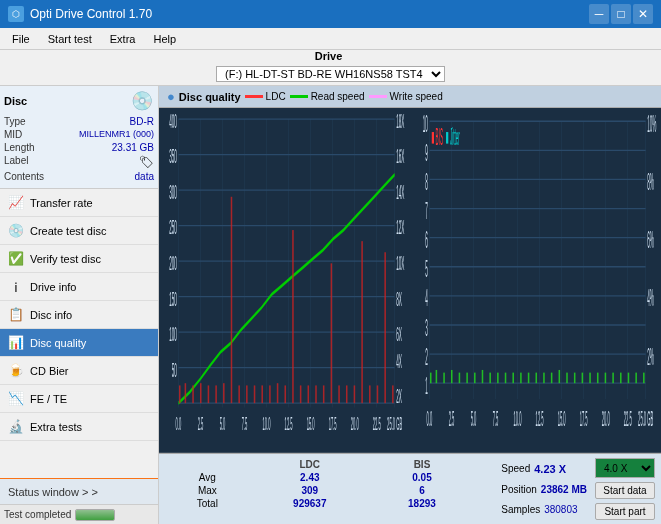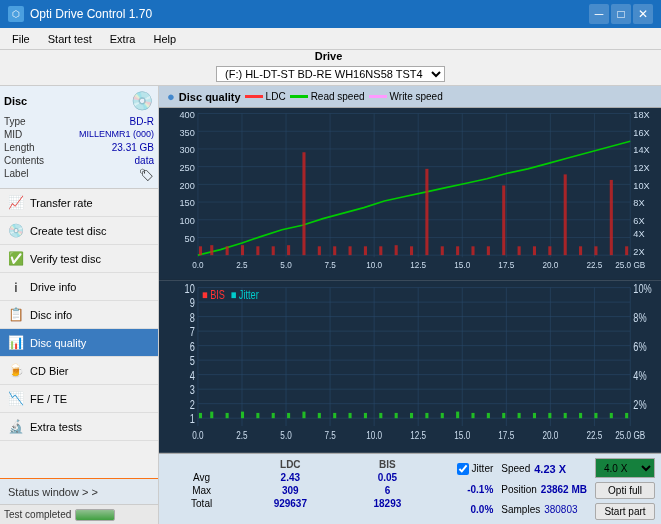--- a/index.html
+++ b/index.html
@@ -60,21 +60,21 @@
 
     
     .content { flex: 1; background: #2a3a4a; display: flex; flex-direction: column; overflow: hidden; }
     
     .content-header { background: #c0d0e0; height: 22px; display: flex; align-items: center; padding: 0 8px; border-bottom: 1px solid #aaa; gap: 4px; }
     .content-title { font-size: 11px; font-weight: bold; }
     .legend-item { display: flex; align-items: center; gap: 3px; font-size: 10px; }
     .legend-color { width: 18px; height: 3px; }
 
     
-    .charts-area { flex: 1; display: flex; flex-direction: column; gap: 0; }
+    .charts-area { flex: 1; display: flex; flex-direction: row; gap: 0; }
     .chart-container { flex: 1; position: relative; background: #1a2a3a; border-bottom: 1px solid #3a4a5a; }
     
     .chart-svg { width: 100%; height: 100%; }
     
     
     .stats-area { background: #d8e4ef; border-top: 1px solid #aaa; padding: 4px 6px; display: flex; gap: 0; }
     .stats-table { flex: 1; }
     .stats-table table { border-collapse: collapse; font-size: 10px; width: 100%; }
     .stats-table th { color: #444; text-align: center; padding: 1px 4px; }
     .stats-table td { text-align: center; padding: 1px 4px; }
@@ -142,26 +142,26 @@
       </div>
       <div class="disc-info-row">
         <span class="disc-info-label">MID</span>
         <span class="disc-info-value" style="font-size:9px;">MILLENMR1 (000)</span>
       </div>
       <div class="disc-info-row">
         <span class="disc-info-label">Length</span>
         <span class="disc-info-value">23.31 GB</span>
       </div>
       <div class="disc-info-row">
+        <span class="disc-info-label">Label</span>
+        <span style="font-size:12px; cursor:pointer;">🏷</span>
+      </div>
+      <div class="disc-info-row">
         <span class="disc-info-label">Contents</span>
         <span class="disc-info-value data">data</span>
-      </div>
-      <div class="disc-info-row">
-        <span class="disc-info-label">Label</span>
-        <span style="font-size:12px; cursor:pointer;">🏷</span>
       </div>
     </div>
 
     <div class="nav-section">
       <div class="nav-item">
         <span class="nav-item-icon">📈</span>
         <span>Transfer rate</span>
       </div>
       <div class="nav-item">
         <span class="nav-item-icon">💿</span>
@@ -470,47 +470,39 @@
             <tr>
               <td>Total</td>
               <td class="blue">929637</td>
               <td class="blue">18293</td>
               <td></td>
             </tr>
           </tbody>
         </table>
       </div>
 
-      <div style="display:flex; flex-direction:column; justify-content:space-around; font-size:10px; padding: 0 4px;">
-        <div class="jitter-check" style="display:flex; align-items:center; gap:3px;">
-          <input type="checkbox" checked="" style="width: 12px; height: 12px;">
-          <span>Jitter</span>
-        </div>
-        <div style="color:#00a; font-weight:bold; text-align:right;">-0.1%</div>
-        <div style="color:#00a; font-weight:bold; text-align:right;">0.0%</div>
-      </div>
 
       <div style="display:flex; flex-direction:column; justify-content:space-around; font-size:10px; padding: 0 4px; min-width:90px;">
         <div class="speed-info">
           <span>Speed</span>
           <span class="speed-val">4.23 X</span>
         </div>
         <div class="pos-info">
           <span>Position</span>
           <span style="color:#00a; font-weight:bold;">23862 MB</span>
         </div>
         <div class="samples-info">
           <span>Samples</span>
           <span style="color:#00a; font-weight:normal;">380803</span>
         </div>
       </div>
 
       <div style="display:flex; flex-direction:column; gap:4px; justify-content:center; align-items:stretch; padding-left:4px;">
         <select class="speed-select" style="height:20px; font-size:10px; width:60px;">
           <option>4.0 X</option>
         </select>
-        <button class="start-btn">Opti full</button>
+        <button class="start-btn">Start data</button>
         <button class="start-btn">Start part</button>
       </div>
     </div>
 
   </div>
 </div>
 
 </body></html>

